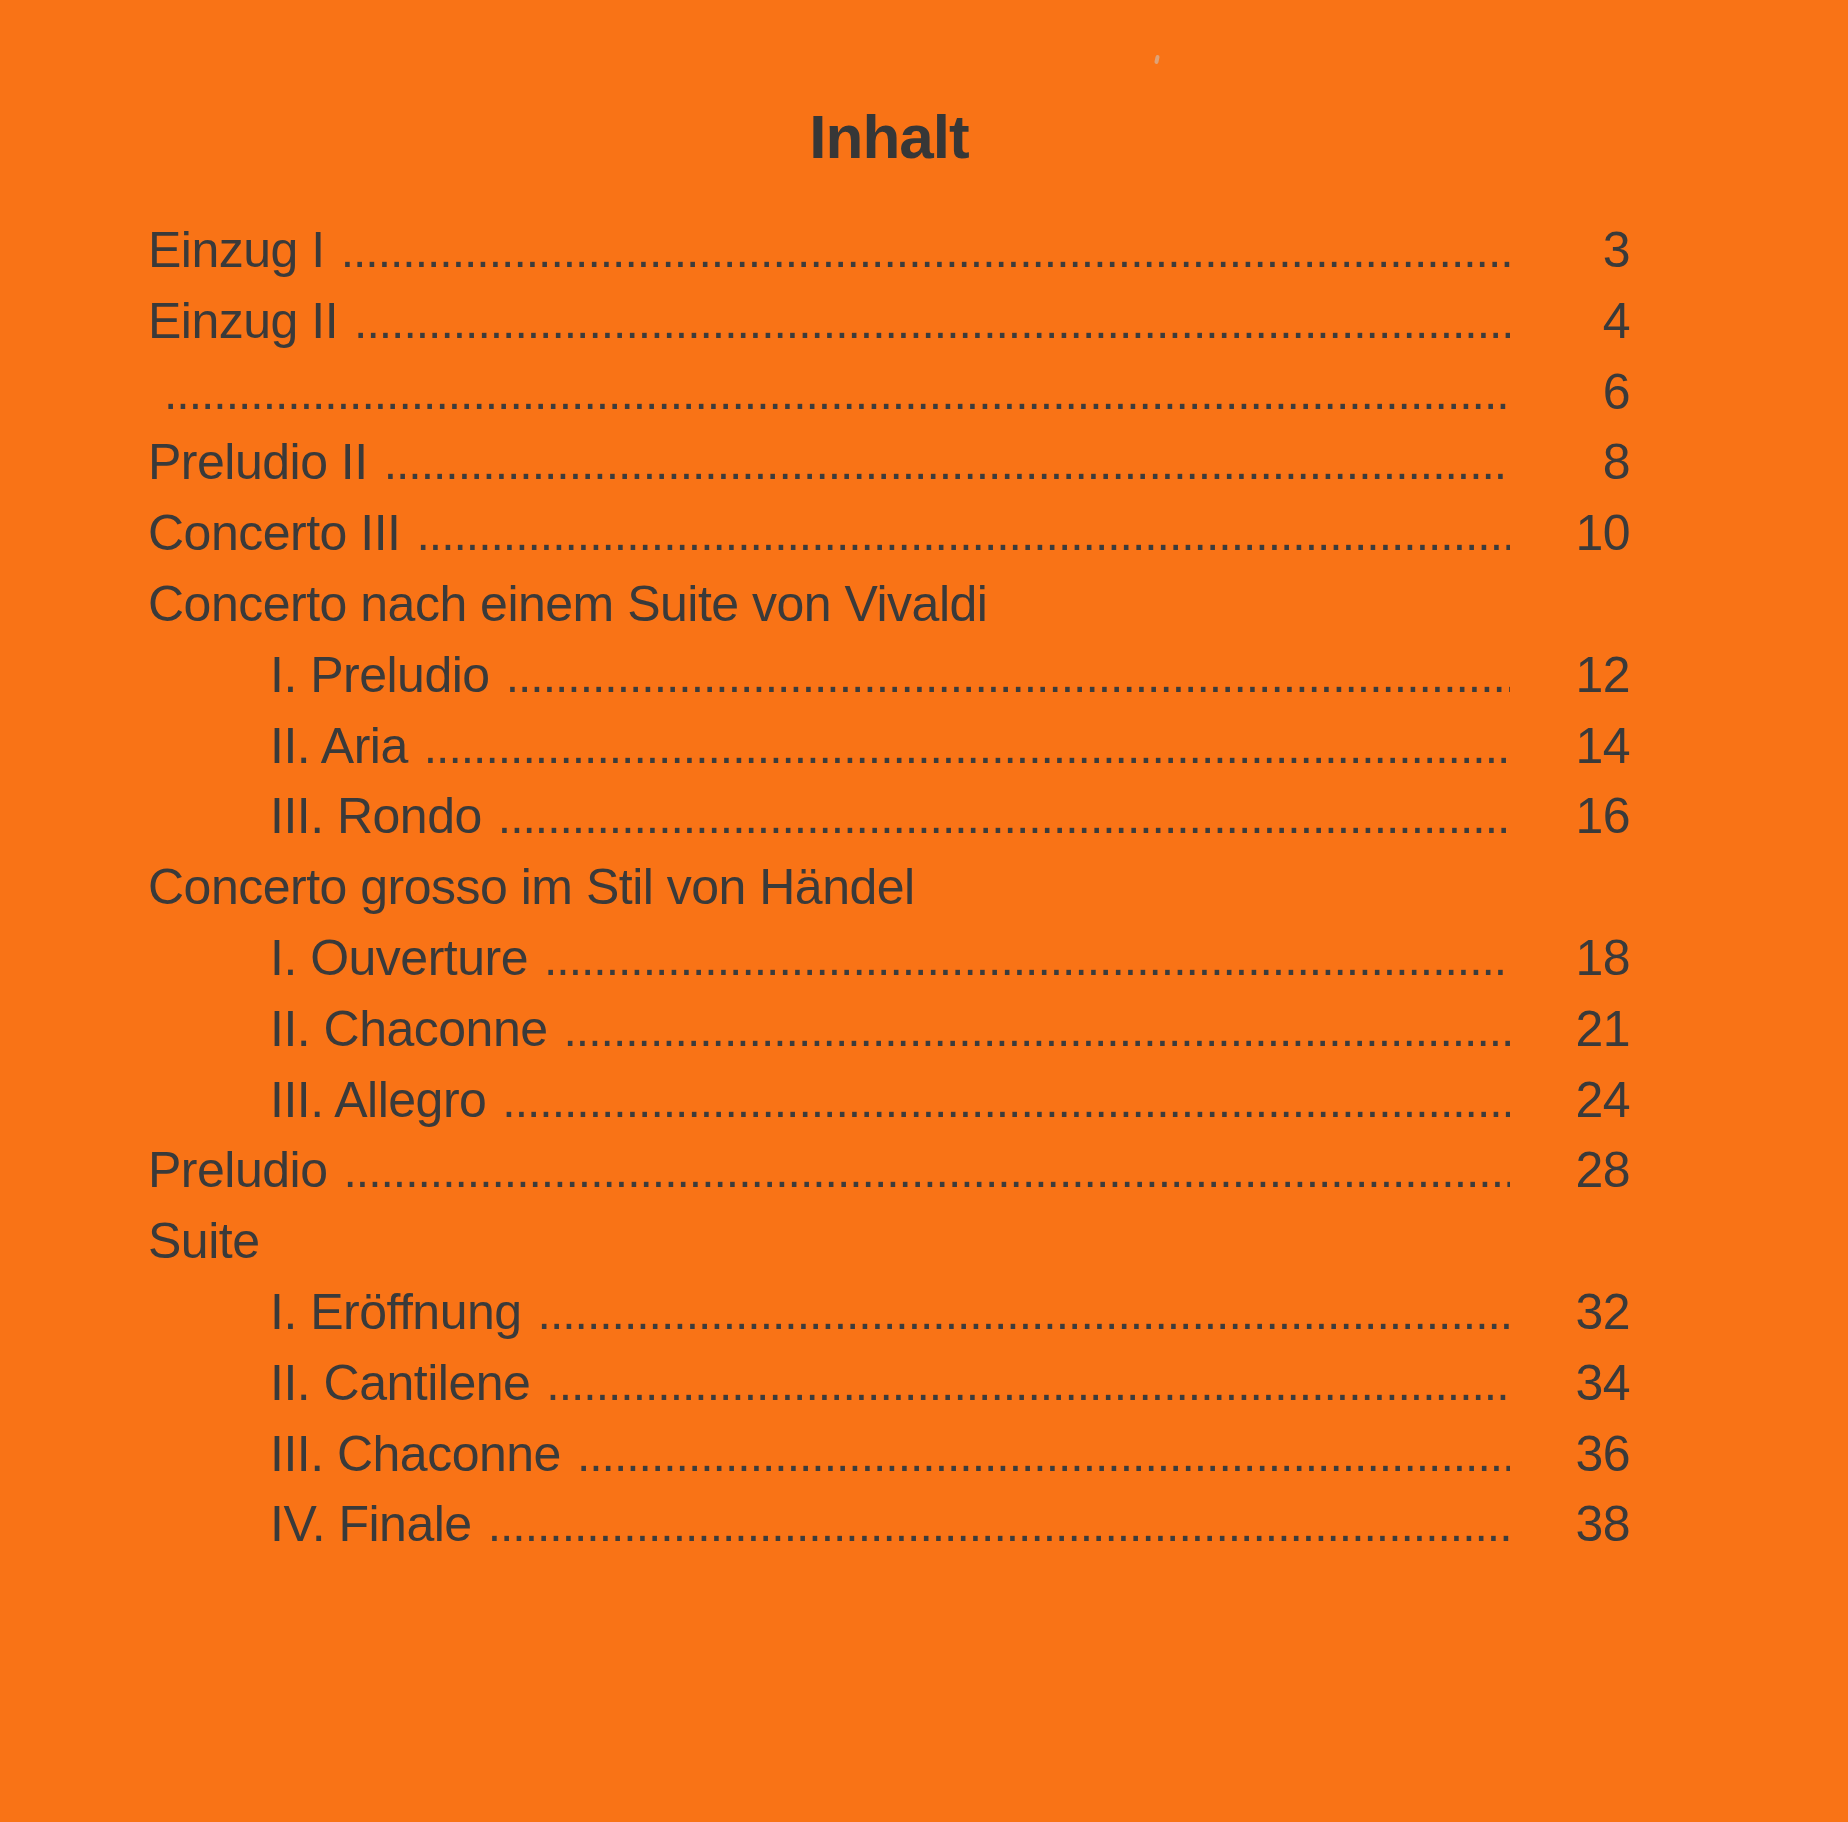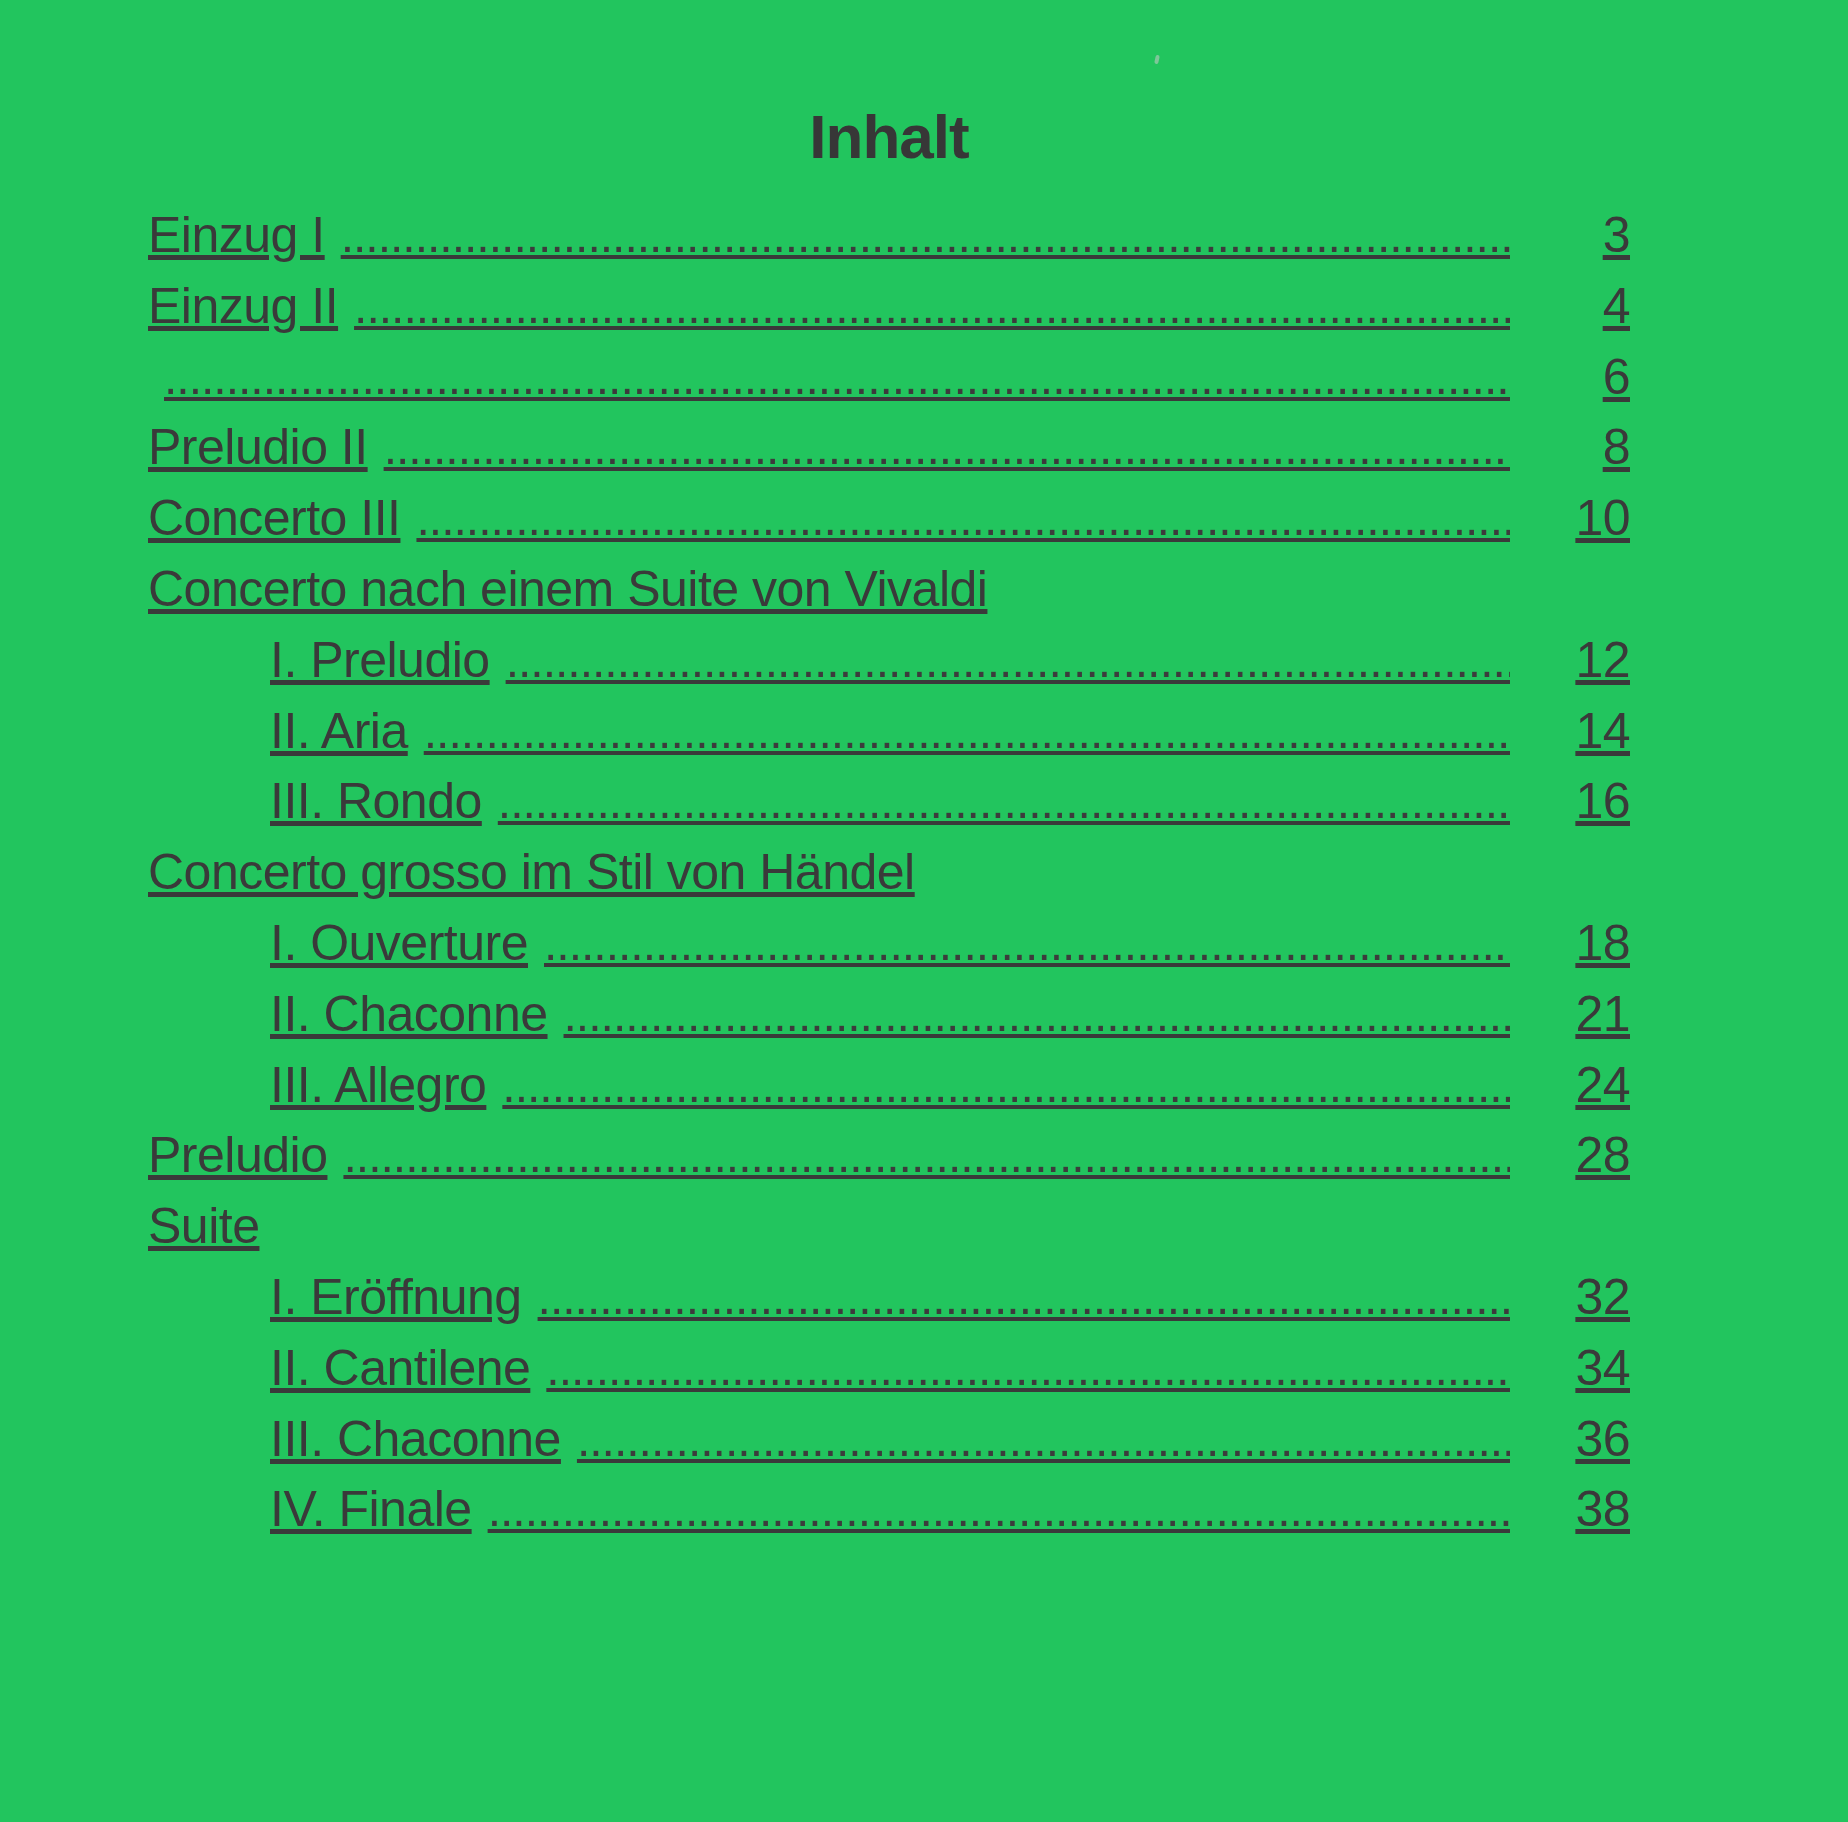--- a/index.html
+++ b/index.html
@@ -11,40 +11,39 @@
     width: 1848px;
     height: 1822px;
     position: relative;
     overflow: hidden;
     font-family: "Liberation Sans", sans-serif;
     color: #3a3a3a;
   }
   .sheet {
     position: absolute;
     inset: 0;
-    background: #22c55e;
+    background: #f97316;
   }
   .content {
     padding-left: 148px;
     padding-right: 218px; 
   }
   .title {
     margin: 0;
     padding-top: 104px;
     height: 76px;
     line-height: 66px;
     text-align: center;
     font-size: 62px;
     font-weight: bold;
     letter-spacing: -1px;
     color: #373737;
   }
   .toc {
-    margin-top: 20px;
-    text-decoration: underline;
+    margin-top: 35px;
   }
   .row {
     display: flex;
     align-items: baseline;
     height: 70.8px;
     line-height: 70.8px;
     font-size: 50px;
     letter-spacing: -0.5px;
     white-space: nowrap;
   }

